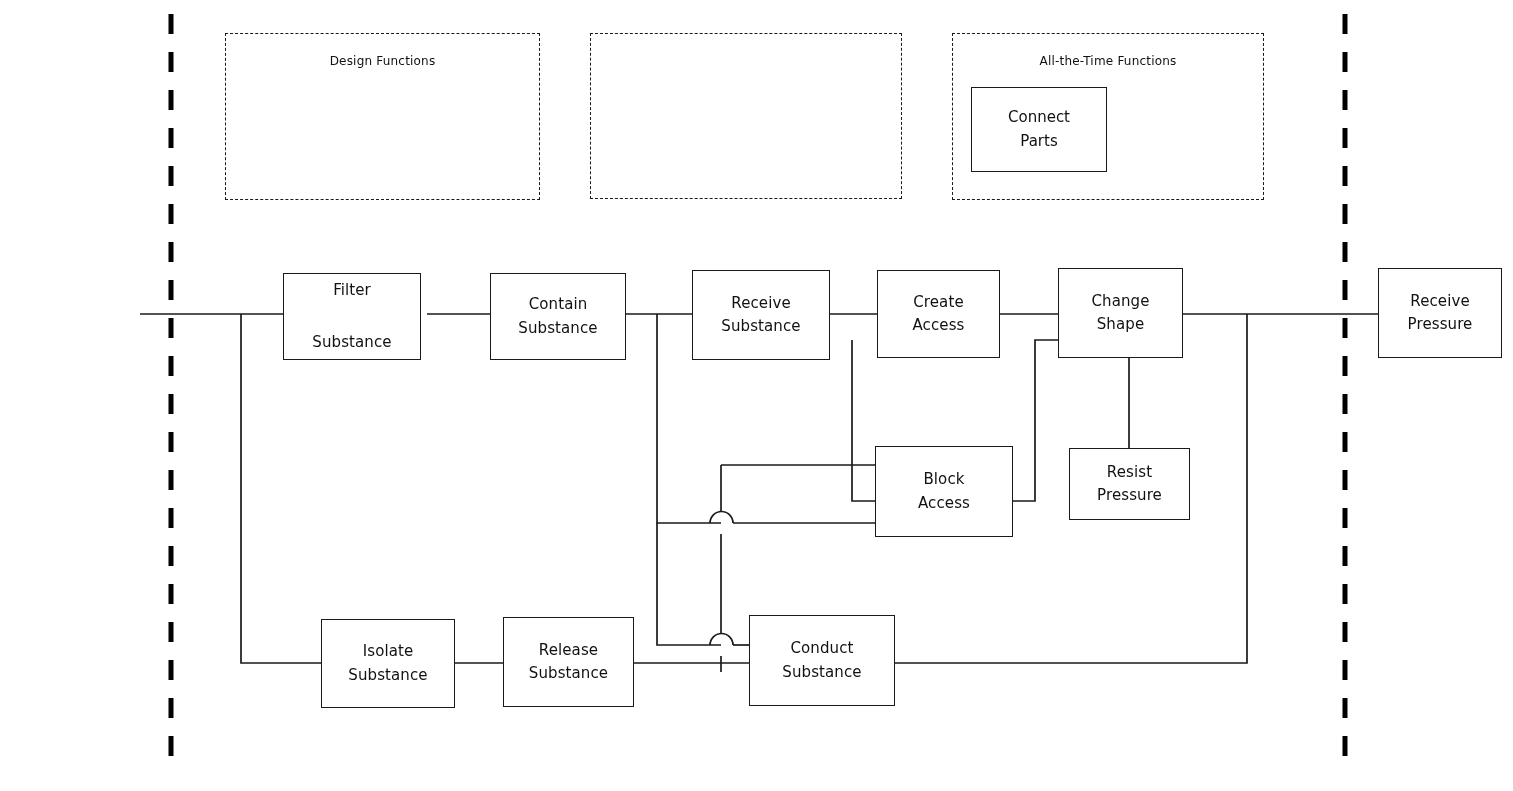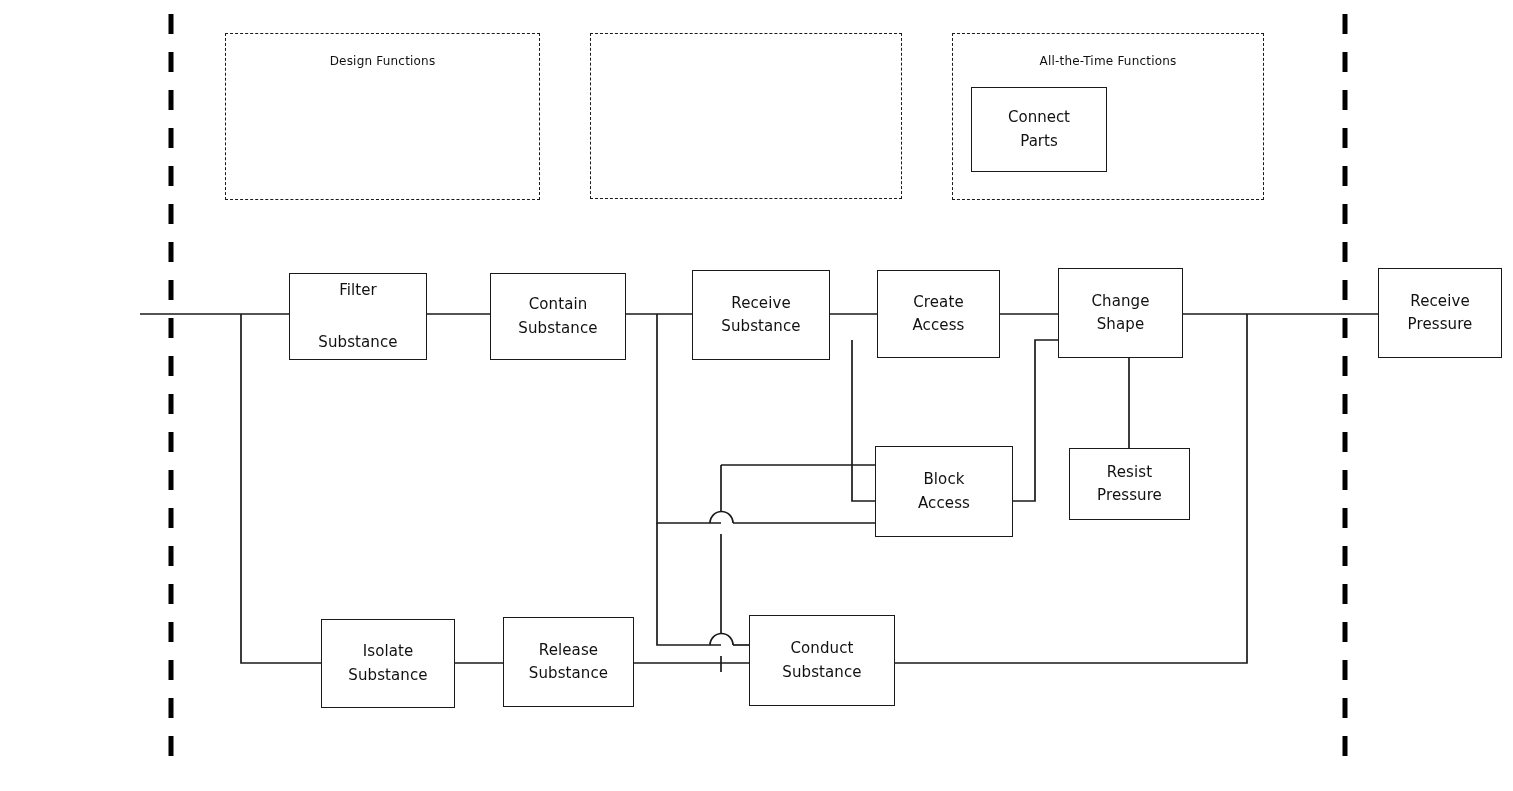--- a/index.html
+++ b/index.html
@@ -137,21 +137,21 @@
 
   <div class="group-box" style="left:952px; top:33px; width:312px; height:167px;"></div>
   <div class="group-title" style="left:952px; top:54px; width:312px;">All-the-Time Functions</div>
 
   <div class="inner-box" style="left:971px; top:87px; width:136px; height:85px;">
     <span class="ln">Connect</span>
     <span class="ln">Parts</span>
   </div>
 
 
-  <div class="func-box" style="left:289px; top:273px; width:138px; height:87px;gap:28px;">
+  <div class="func-box" style="left:283px; top:273px; width:138px; height:87px;gap:28px;">
     <span class="ln">Filter</span>
     <span class="ln">Substance</span>
   </div>
 
   <div class="func-box" style="left:490px; top:273px; width:136px; height:87px;">
     <span class="ln">Contain</span>
     <span class="ln">Substance</span>
   </div>
 
   <div class="func-box" style="left:692px; top:270px; width:138px; height:90px;">

